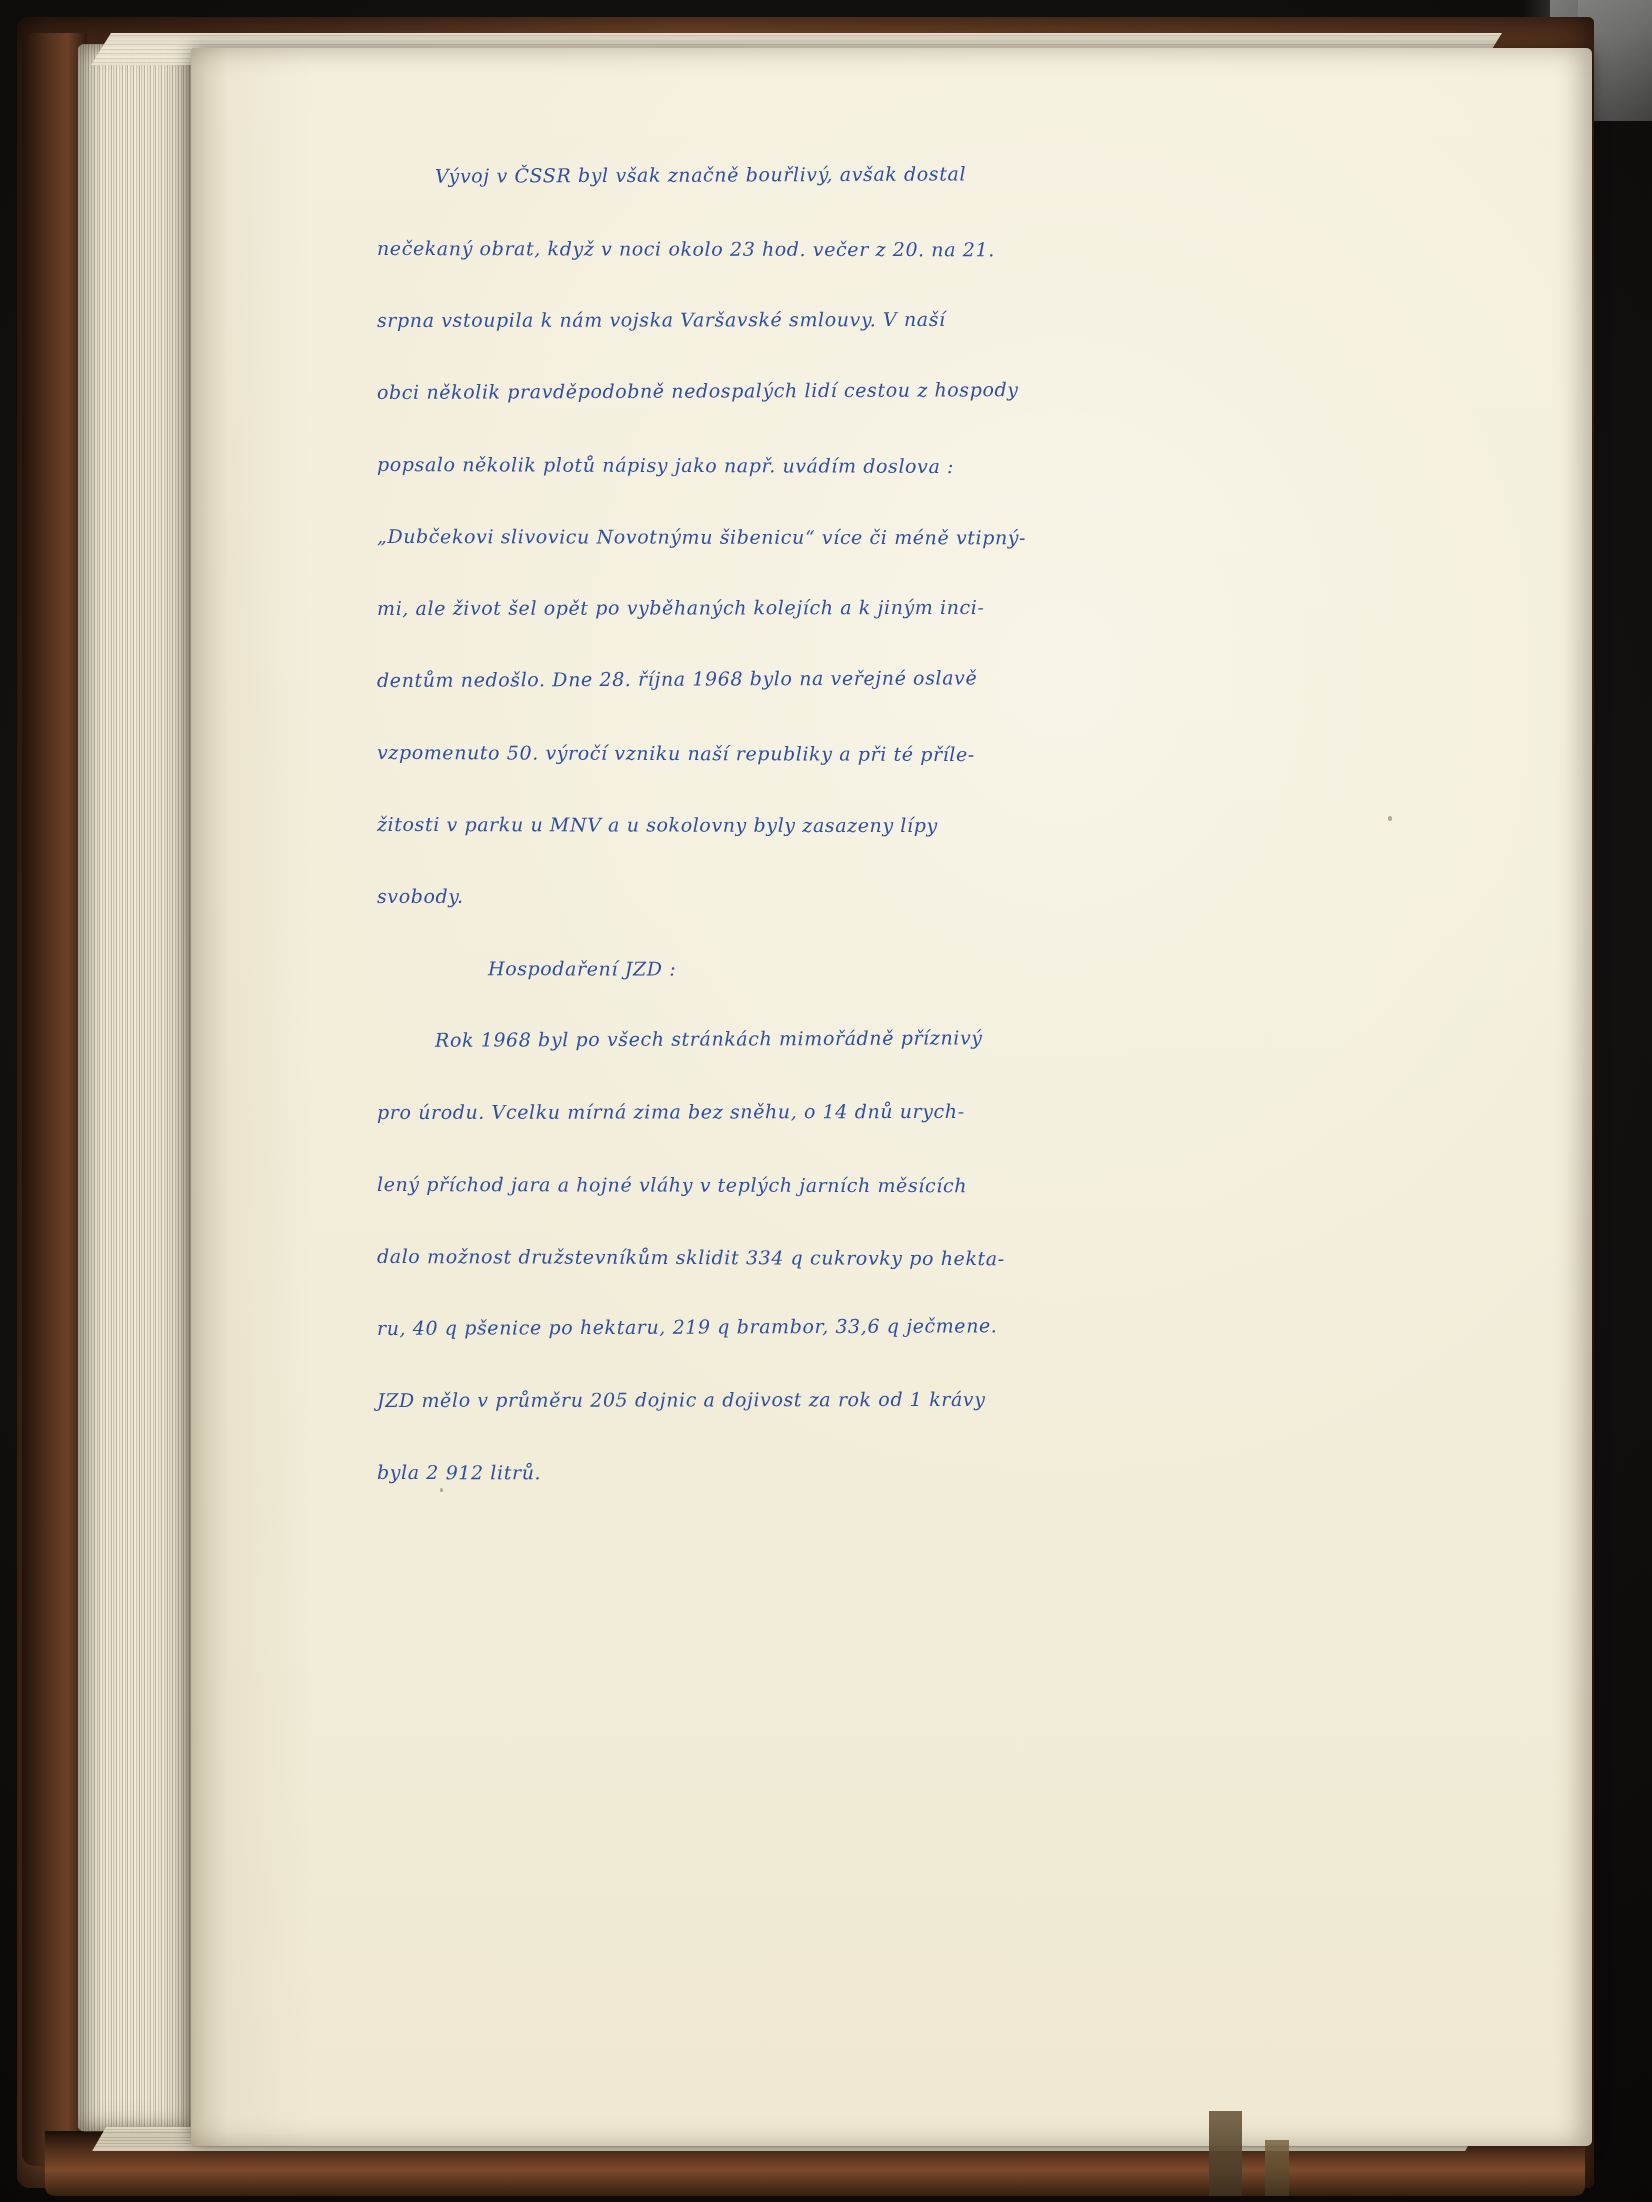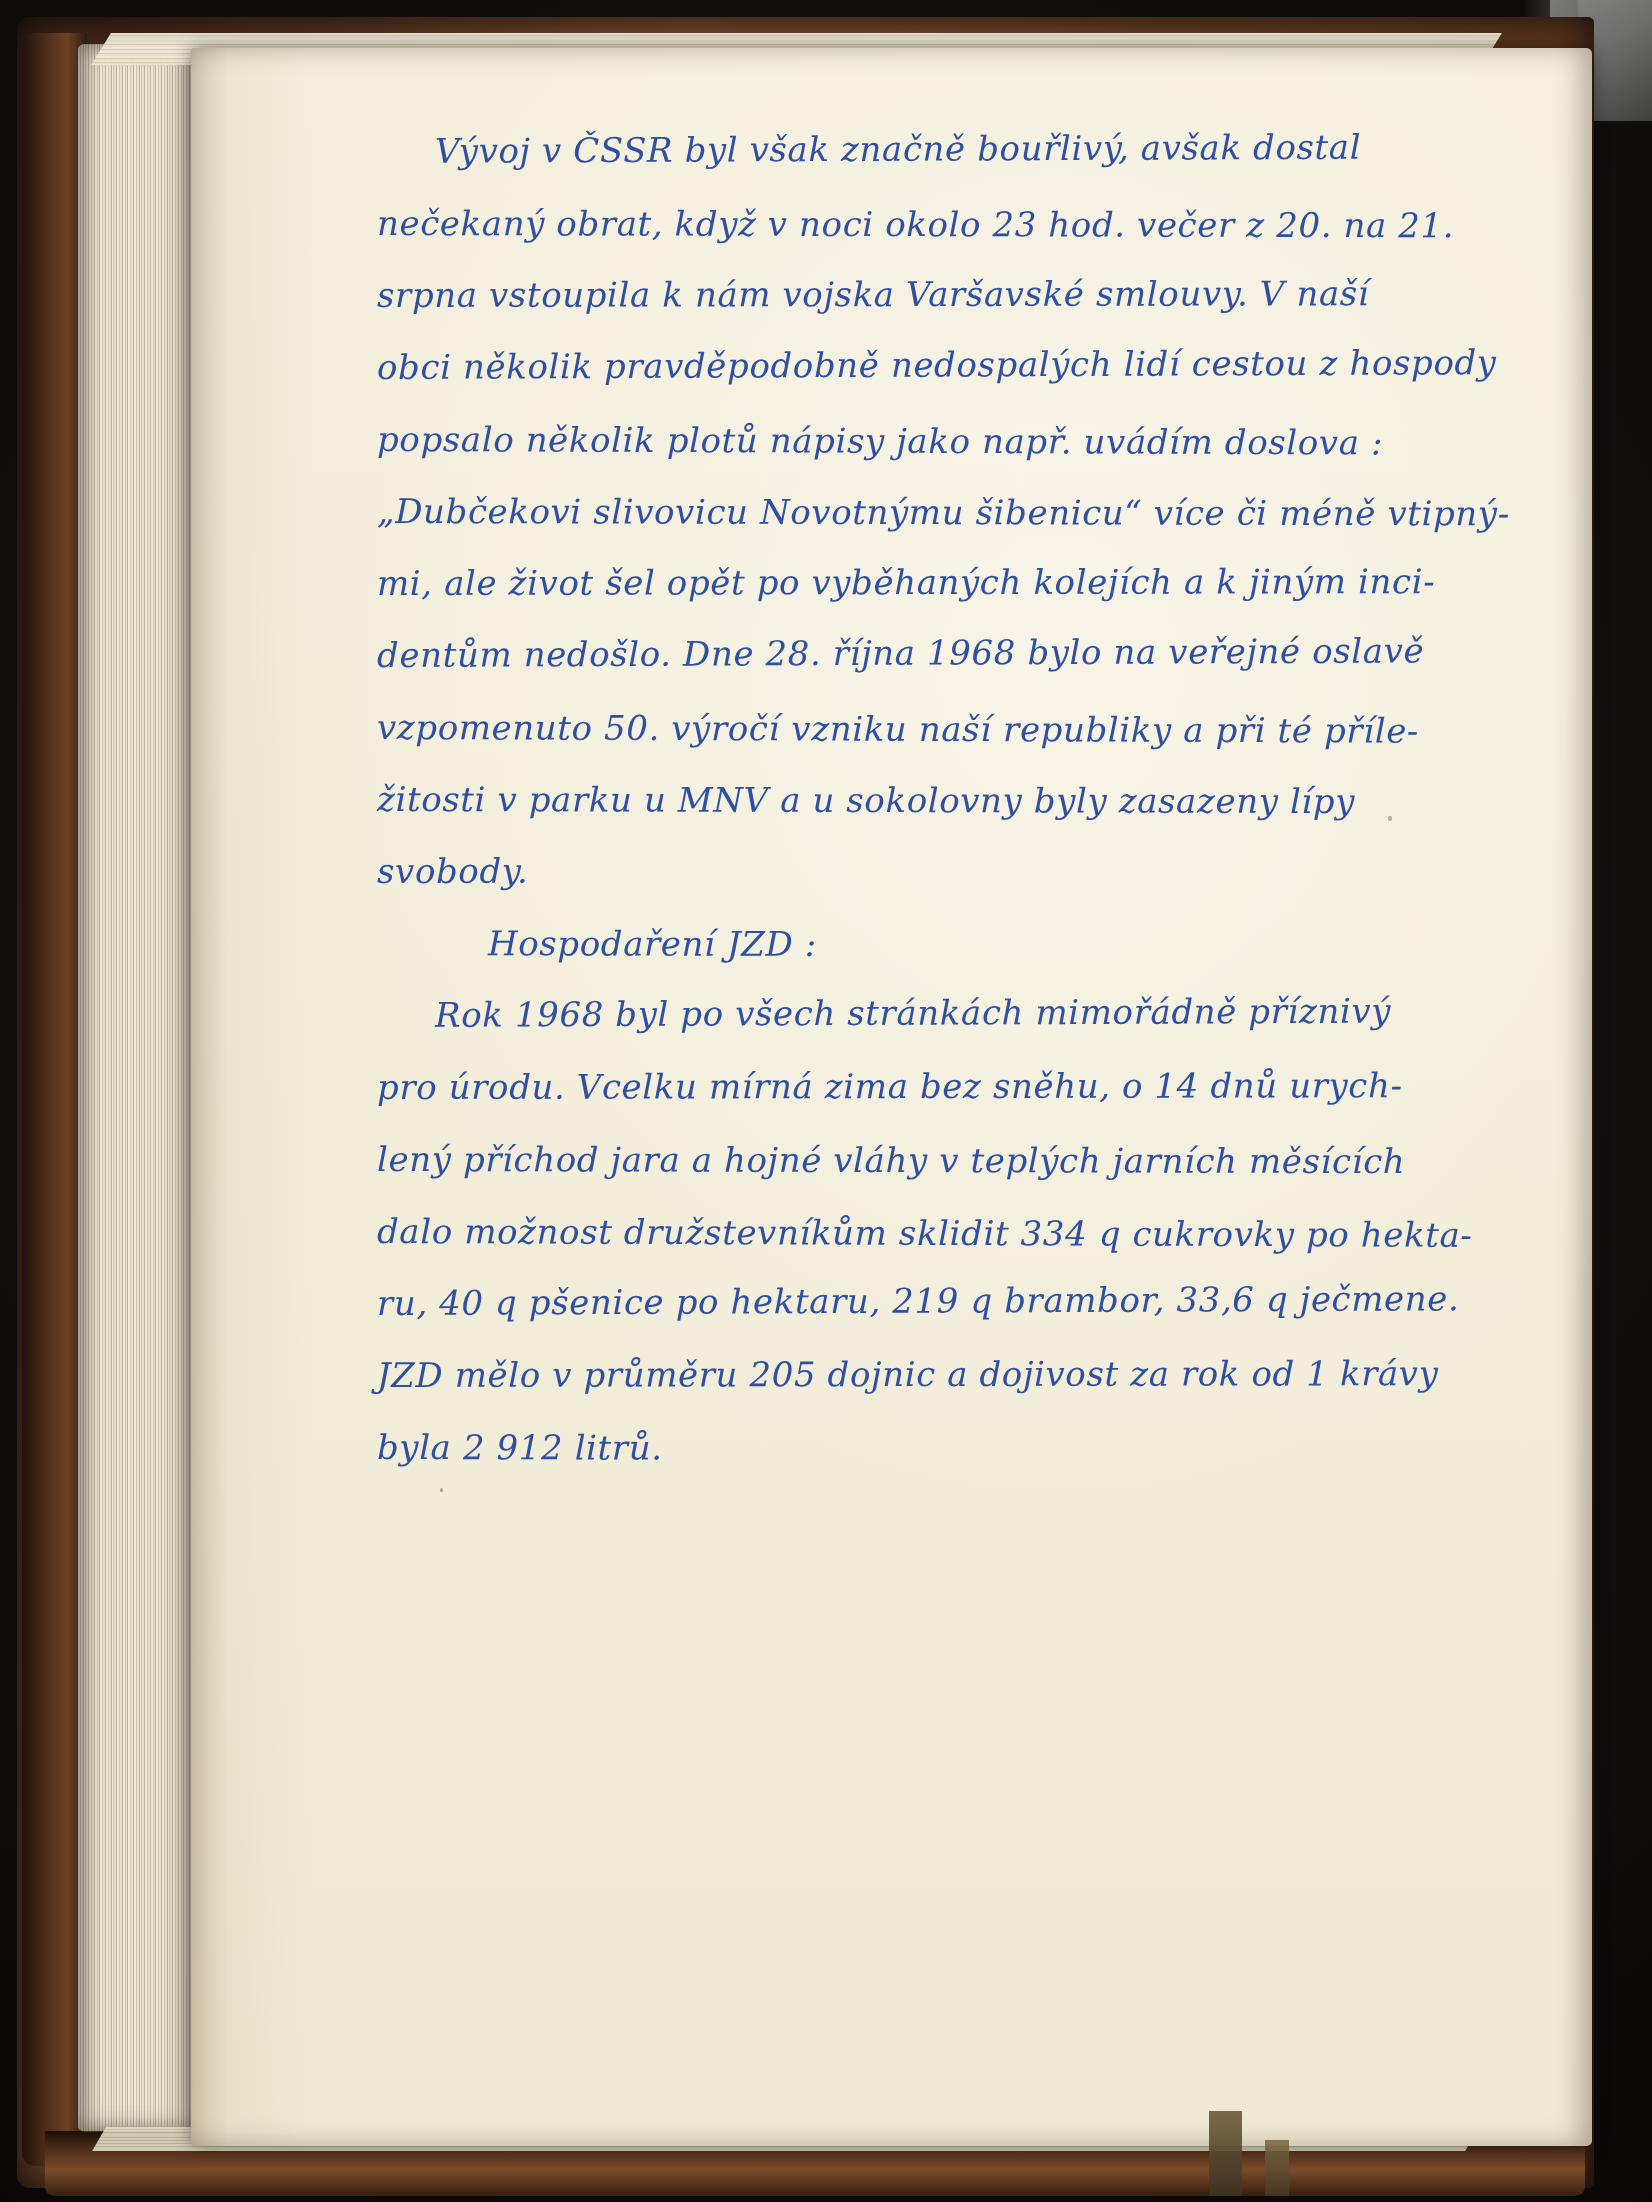--- a/index.html
+++ b/index.html
@@ -155,26 +155,26 @@
     inset: 0;
     background: radial-gradient(90% 70% at 62% 30%, rgba(255,255,255,.35) 0%, rgba(255,255,255,0) 60%);
     pointer-events: none;
   }
 
   
   .writing {
     position: absolute;
     left: 0; top: 0;
     width: 100%; height: 100%;
-    padding: 67px 56px 0 186px;
+    padding: 92px 56px 0 186px;
     box-sizing: border-box;
     color: #2f4fa0;
     font-family: "DejaVu Serif", serif;
     font-style: italic;
-    font-size: 34px;
+    font-size: 19px;
     line-height: 72px;
     letter-spacing: 0.6px;
   }
   .line {
     white-space: nowrap;
     transform-origin: left center;
   }
   .line.indent { padding-left: 58px; }
   .line.heading { padding-left: 111px; }
 

